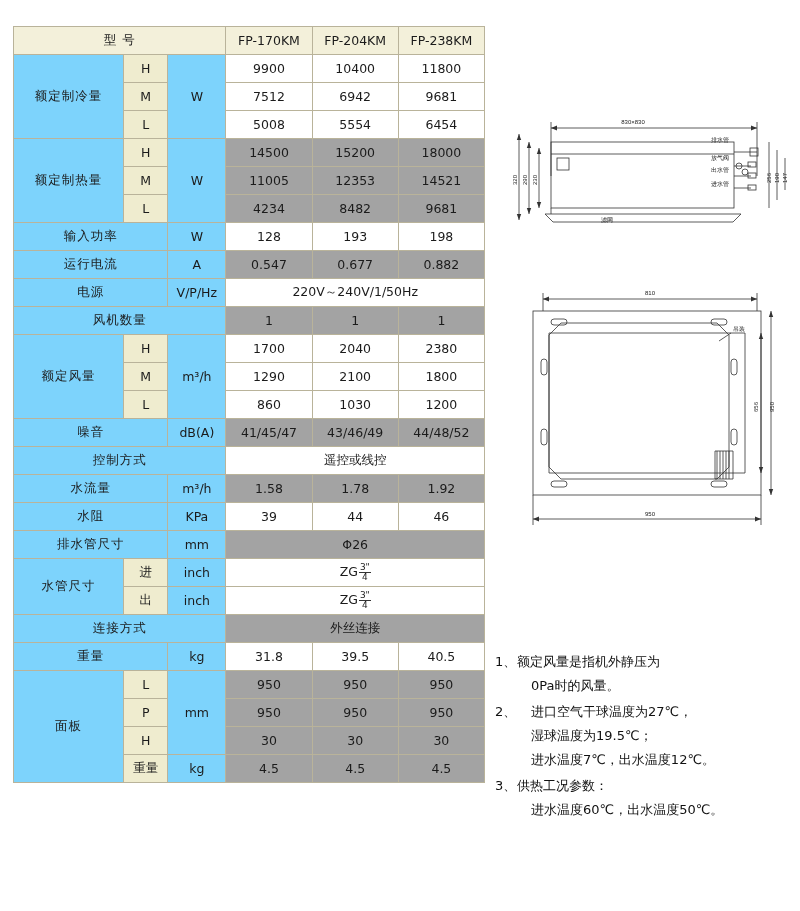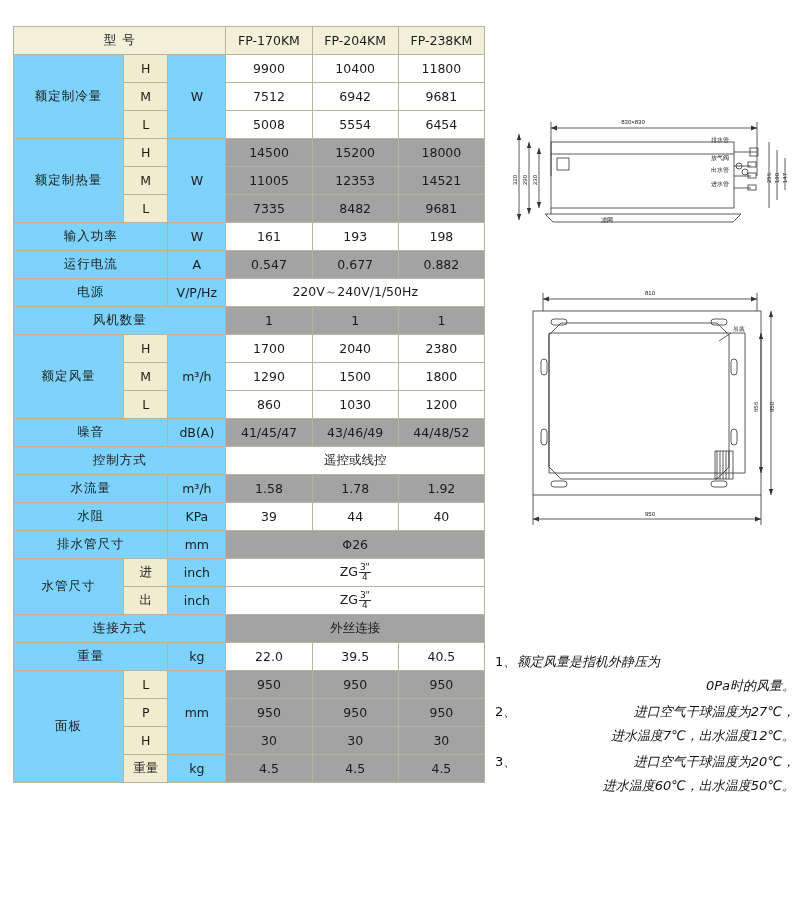--- a/index.html
+++ b/index.html
@@ -34,22 +34,22 @@
   
   .draw1{position:absolute;left:505px;top:110px;width:285px;height:145px;}
   .draw2{position:absolute;left:505px;top:275px;width:285px;height:265px;}
   .draw-svg{display:block;}
 
   
   .notes{position:absolute;left:495px;top:650px;width:300px;font-size:13px;line-height:24px;color:#111;}
   .note{display:flex;margin-bottom:2px;}
   .note .n-num{width:22px;flex:none;}
   .note .n-body{flex:1;}
-  .note .n-line{display:block;font-style:italic;}
-  .indent{padding-left:14px;text-align:right;}
+  .note .n-line{display:block;}
+  .indent{padding-left:14px;}
 </style>
 </head>
 <body>
 
 <div class="page">
 
   <div class="spec-wrap">
     <table class="spec">
       <colgroup>
         <col style="width:110px">
@@ -98,29 +98,29 @@
           <td class="c-val-y">18000</td>
         </tr>
         <tr>
           <td class="c-lbl2">M</td>
           <td class="c-val-y">11005</td>
           <td class="c-val-y">12353</td>
           <td class="c-val-y">14521</td>
         </tr>
         <tr>
           <td class="c-lbl2">L</td>
-          <td class="c-val-y">7335</td>
+          <td class="c-val-y">4234</td>
           <td class="c-val-y">8482</td>
           <td class="c-val-y">9681</td>
         </tr>
 
         <tr>
           <td class="c-lbl lbl" colspan="2">输入功率</td>
           <td class="c-lbl unit">W</td>
-          <td class="c-val">161</td>
+          <td class="c-val">128</td>
           <td class="c-val">193</td>
           <td class="c-val">198</td>
         </tr>
 
         <tr>
           <td class="c-lbl lbl" colspan="2">运行电流</td>
           <td class="c-lbl unit">A</td>
           <td class="c-val-y">0.547</td>
           <td class="c-val-y">0.677</td>
           <td class="c-val-y">0.882</td>
@@ -143,21 +143,21 @@
           <td class="c-lbl lbl" rowspan="3">额定风量</td>
           <td class="c-lbl2">H</td>
           <td class="c-lbl unit" rowspan="3">m³/h</td>
           <td class="c-val">1700</td>
           <td class="c-val">2040</td>
           <td class="c-val">2380</td>
         </tr>
         <tr>
           <td class="c-lbl2">M</td>
           <td class="c-val">1290</td>
-          <td class="c-val">1500</td>
+          <td class="c-val">2100</td>
           <td class="c-val">1800</td>
         </tr>
         <tr>
           <td class="c-lbl2">L</td>
           <td class="c-val">860</td>
           <td class="c-val">1030</td>
           <td class="c-val">1200</td>
         </tr>
 
         <tr>
@@ -179,21 +179,21 @@
           <td class="c-val-y">1.58</td>
           <td class="c-val-y">1.78</td>
           <td class="c-val-y">1.92</td>
         </tr>
 
         <tr>
           <td class="c-lbl lbl" colspan="2">水阻</td>
           <td class="c-lbl unit">KPa</td>
           <td class="c-val">39</td>
           <td class="c-val">44</td>
-          <td class="c-val">40</td>
+          <td class="c-val">46</td>
         </tr>
 
         <tr>
           <td class="c-lbl lbl" colspan="2">排水管尺寸</td>
           <td class="c-lbl unit">mm</td>
           <td class="c-val-y" colspan="3">Φ26</td>
         </tr>
 
         <tr>
           <td class="c-lbl lbl" rowspan="2">水管尺寸</td>
@@ -208,21 +208,21 @@
         </tr>
 
         <tr>
           <td class="c-lbl lbl" colspan="3">连接方式</td>
           <td class="c-val-y" colspan="3">外丝连接</td>
         </tr>
 
         <tr>
           <td class="c-lbl lbl" colspan="2">重量</td>
           <td class="c-lbl unit">kg</td>
-          <td class="c-val">22.0</td>
+          <td class="c-val">31.8</td>
           <td class="c-val">39.5</td>
           <td class="c-val">40.5</td>
         </tr>
 
         <tr>
           <td class="c-lbl lbl" rowspan="4">面板</td>
           <td class="c-lbl2">L</td>
           <td class="c-lbl unit" rowspan="3">mm</td>
           <td class="c-val-y">950</td>
           <td class="c-val-y">950</td>
@@ -372,25 +372,26 @@
       <span class="n-num">1、</span>
       <span class="n-body">
         <span class="n-line">额定风量是指机外静压为</span>
         <span class="n-line indent">0Pa时的风量。</span>
       </span>
     </div>
     <div class="note">
       <span class="n-num">2、</span>
       <span class="n-body">
         <span class="n-line indent">进口空气干球温度为27℃，</span>
+        <span class="n-line indent">湿球温度为19.5℃；</span>
         <span class="n-line indent">进水温度7℃，出水温度12℃。</span>
       </span>
     </div>
     <div class="note">
       <span class="n-num">3、</span>
       <span class="n-body">
-        <span class="n-line indent">进口空气干球温度为20℃，</span>
+        <span class="n-line">供热工况参数：</span>
         <span class="n-line indent">进水温度60℃，出水温度50℃。</span>
       </span>
     </div>
   </div>
 
 </div>
 
 </body></html>

